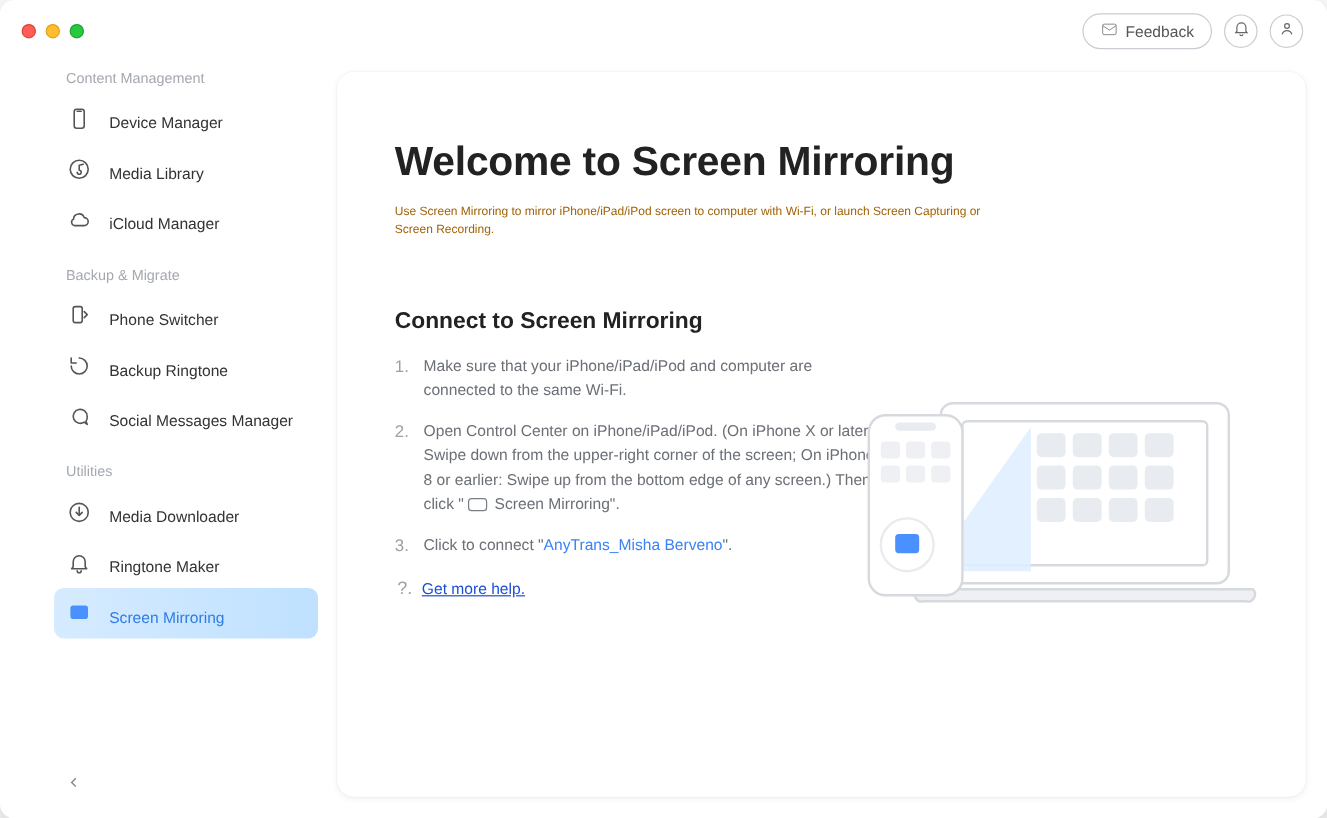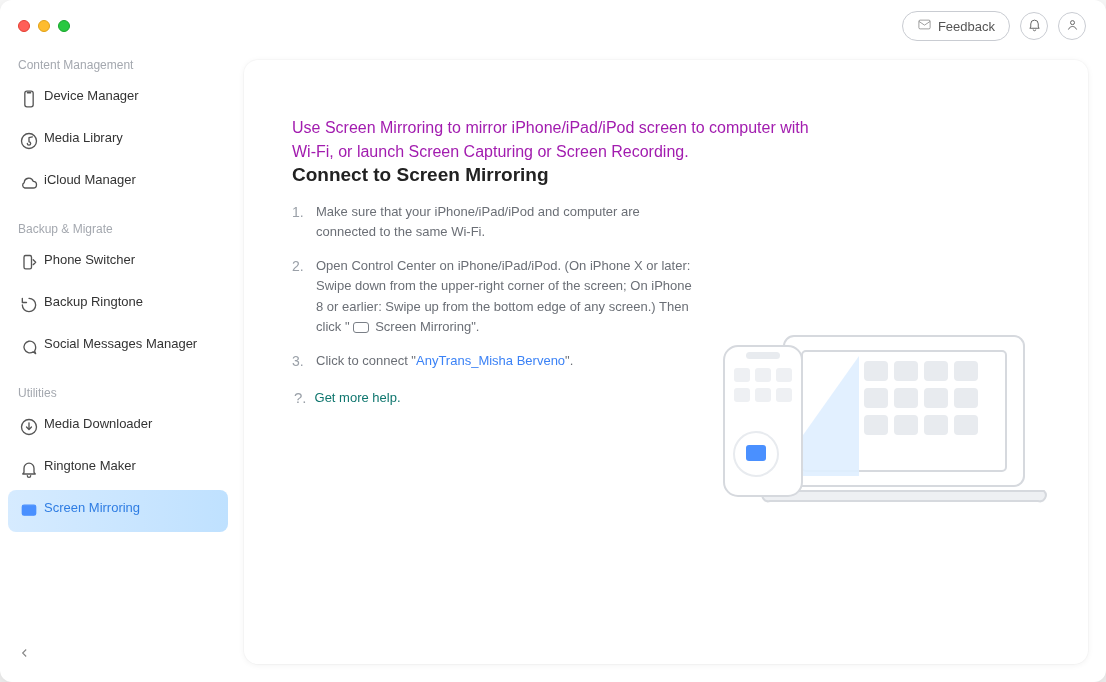--- a/index.html
+++ b/index.html
@@ -62,37 +62,38 @@
     margin-left: 10px;
     cursor: pointer;
   }
   .icon-circle svg { width: 15px; height: 15px; stroke: #666; fill: none; stroke-width: 1.6; }
 
   
   .body {
     flex: 1;
     display: flex;
     min-height: 0;
+    padding-left: 37px;
   }
   .sidebar {
     width: 236px;
     padding: 0 8px 10px 8px;
     display: flex;
     flex-direction: column;
   }
   .section-title {
     font-size: 12px;
     color: #a4a8af;
     margin: 18px 0 6px 10px;
   }
   .section-title.first { margin-top: 6px; }
   .nav-item {
     display: flex;
-    align-items: flex-start;
-    gap: 4px;
+    align-items: flex-end;
+    gap: 14px;
     padding: 10px 10px;
     border-radius: 8px;
     font-size: 13px;
     color: #333;
     cursor: pointer;
   }
   .nav-item .ico {
     width: 22px; height: 22px;
     display: inline-flex; align-items: center; justify-content: center;
     color: #555;
@@ -130,29 +131,30 @@
     overflow: hidden;
   }
   .panel h1 {
     font-size: 34px;
     font-weight: 700;
     color: #222;
     letter-spacing: -0.2px;
     margin-bottom: 14px;
   }
   .panel .subtitle {
-    font-size: 16px;
-    color: #a21caf;
+    font-size: 10px;
+    color: #a16207;
     line-height: 1.5;
     max-width: 520px;
   }
   .panel h2 {
     font-size: 19px;
     font-weight: 700;
     color: #222;
+    margin-top: 58px;
     margin-bottom: 16px;
   }
   ol.steps {
     list-style: none;
     counter-reset: step;
     max-width: 400px;
   }
   ol.steps li {
     counter-increment: step;
     position: relative;
@@ -181,21 +183,22 @@
     margin-top: 18px;
     font-size: 13px;
     color: #6b6f76;
     display: flex;
     align-items: center;
     gap: 8px;
     padding-left: 2px;
   }
   .help-row .qmark { color: #9aa0a8; font-size: 15px; }
   .help-row a {
-    color: #0f766e;
+    color: #1d4ed8;
+    text-decoration: underline;
     cursor: pointer;
   }
 
   
   .illus {
     position: absolute;
     right: 34px;
     bottom: 148px;
     width: 340px;
     height: 190px;
@@ -341,20 +344,21 @@
             <svg viewBox="0 0 24 24">
                 <path d="M14 6l-6 6 6 6"></path>
               </svg>
           </span>
         </span>
       </div>
     </div>
 
     <div class="main">
       <div class="panel">
+        <h1>Welcome to Screen Mirroring</h1>
         <p class="subtitle">Use Screen Mirroring to mirror iPhone/iPad/iPod screen to computer with Wi-Fi, or launch Screen Capturing or Screen Recording.</p>
 
         <h2>Connect to Screen Mirroring</h2>
 
         <ol class="steps">
           <li>
             <span>Make sure that your iPhone/iPad/iPod and computer are connected to the same Wi-Fi.</span>
           </li>
           <li>
             <span>Open Control Center on iPhone/iPad/iPod. (On iPhone X or later: Swipe down from the upper-right corner of the screen; On iPhone 8 or earlier: Swipe up from the bottom edge of any screen.) Then click "</span><span class="mini-rect"></span><span> Screen Mirroring".</span>

